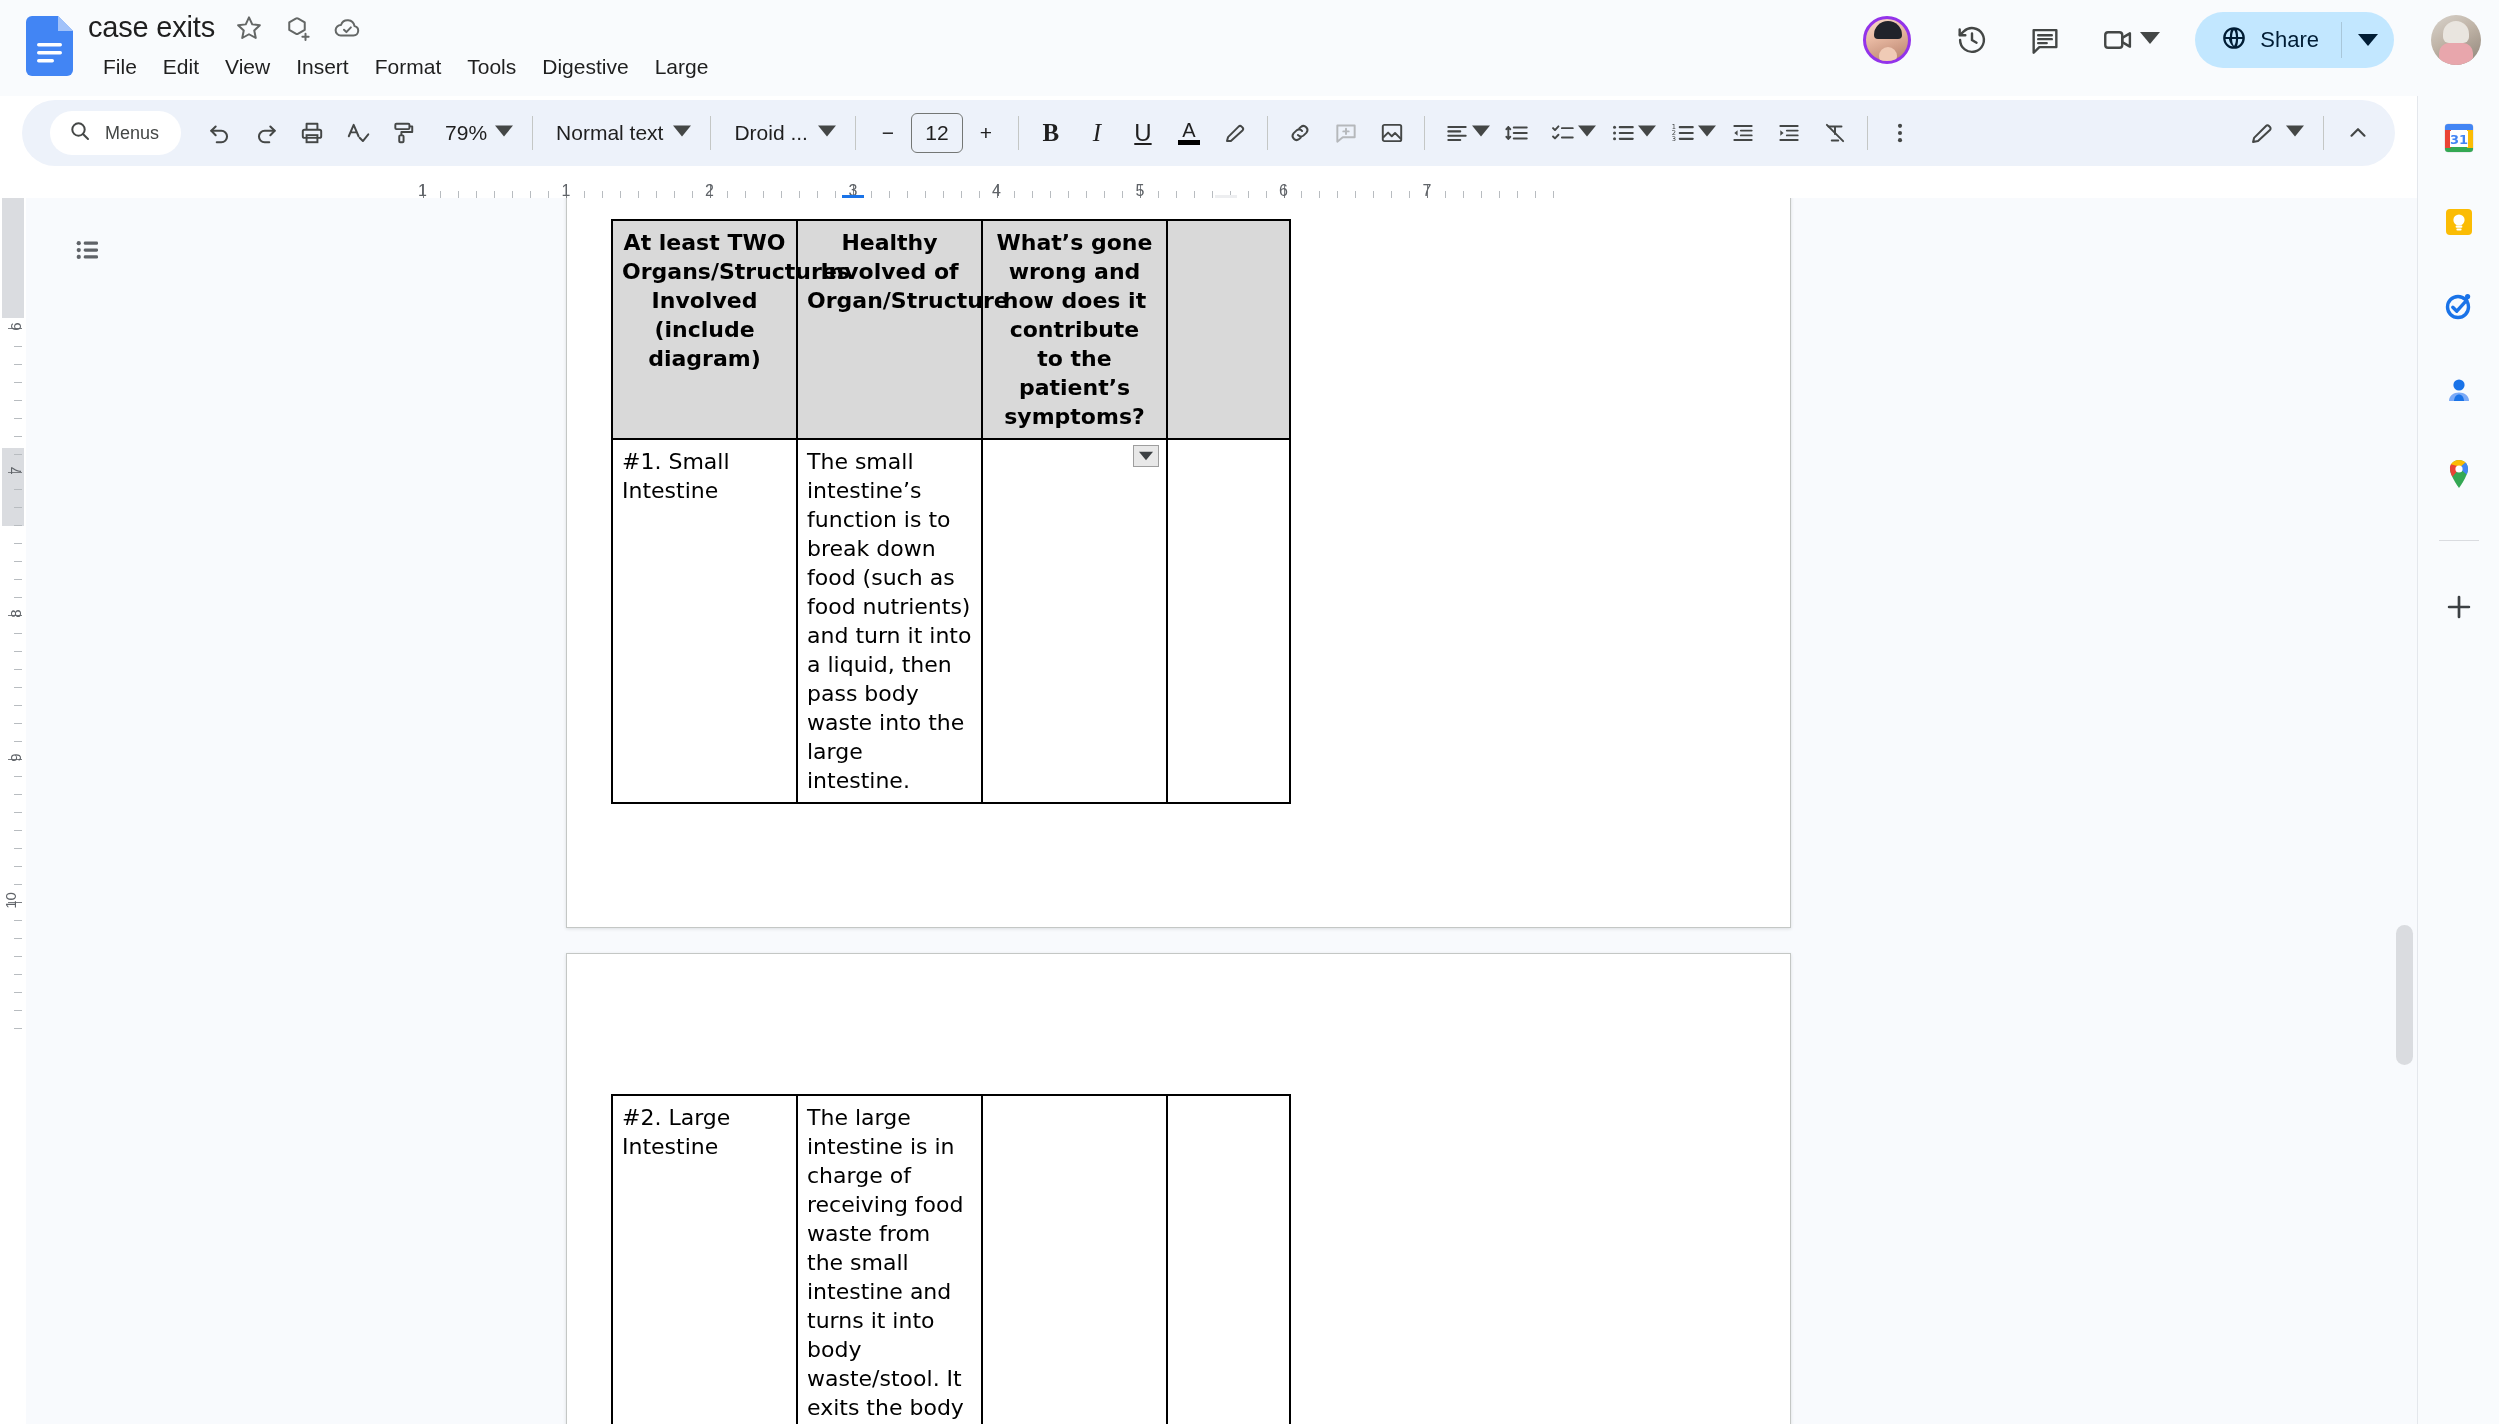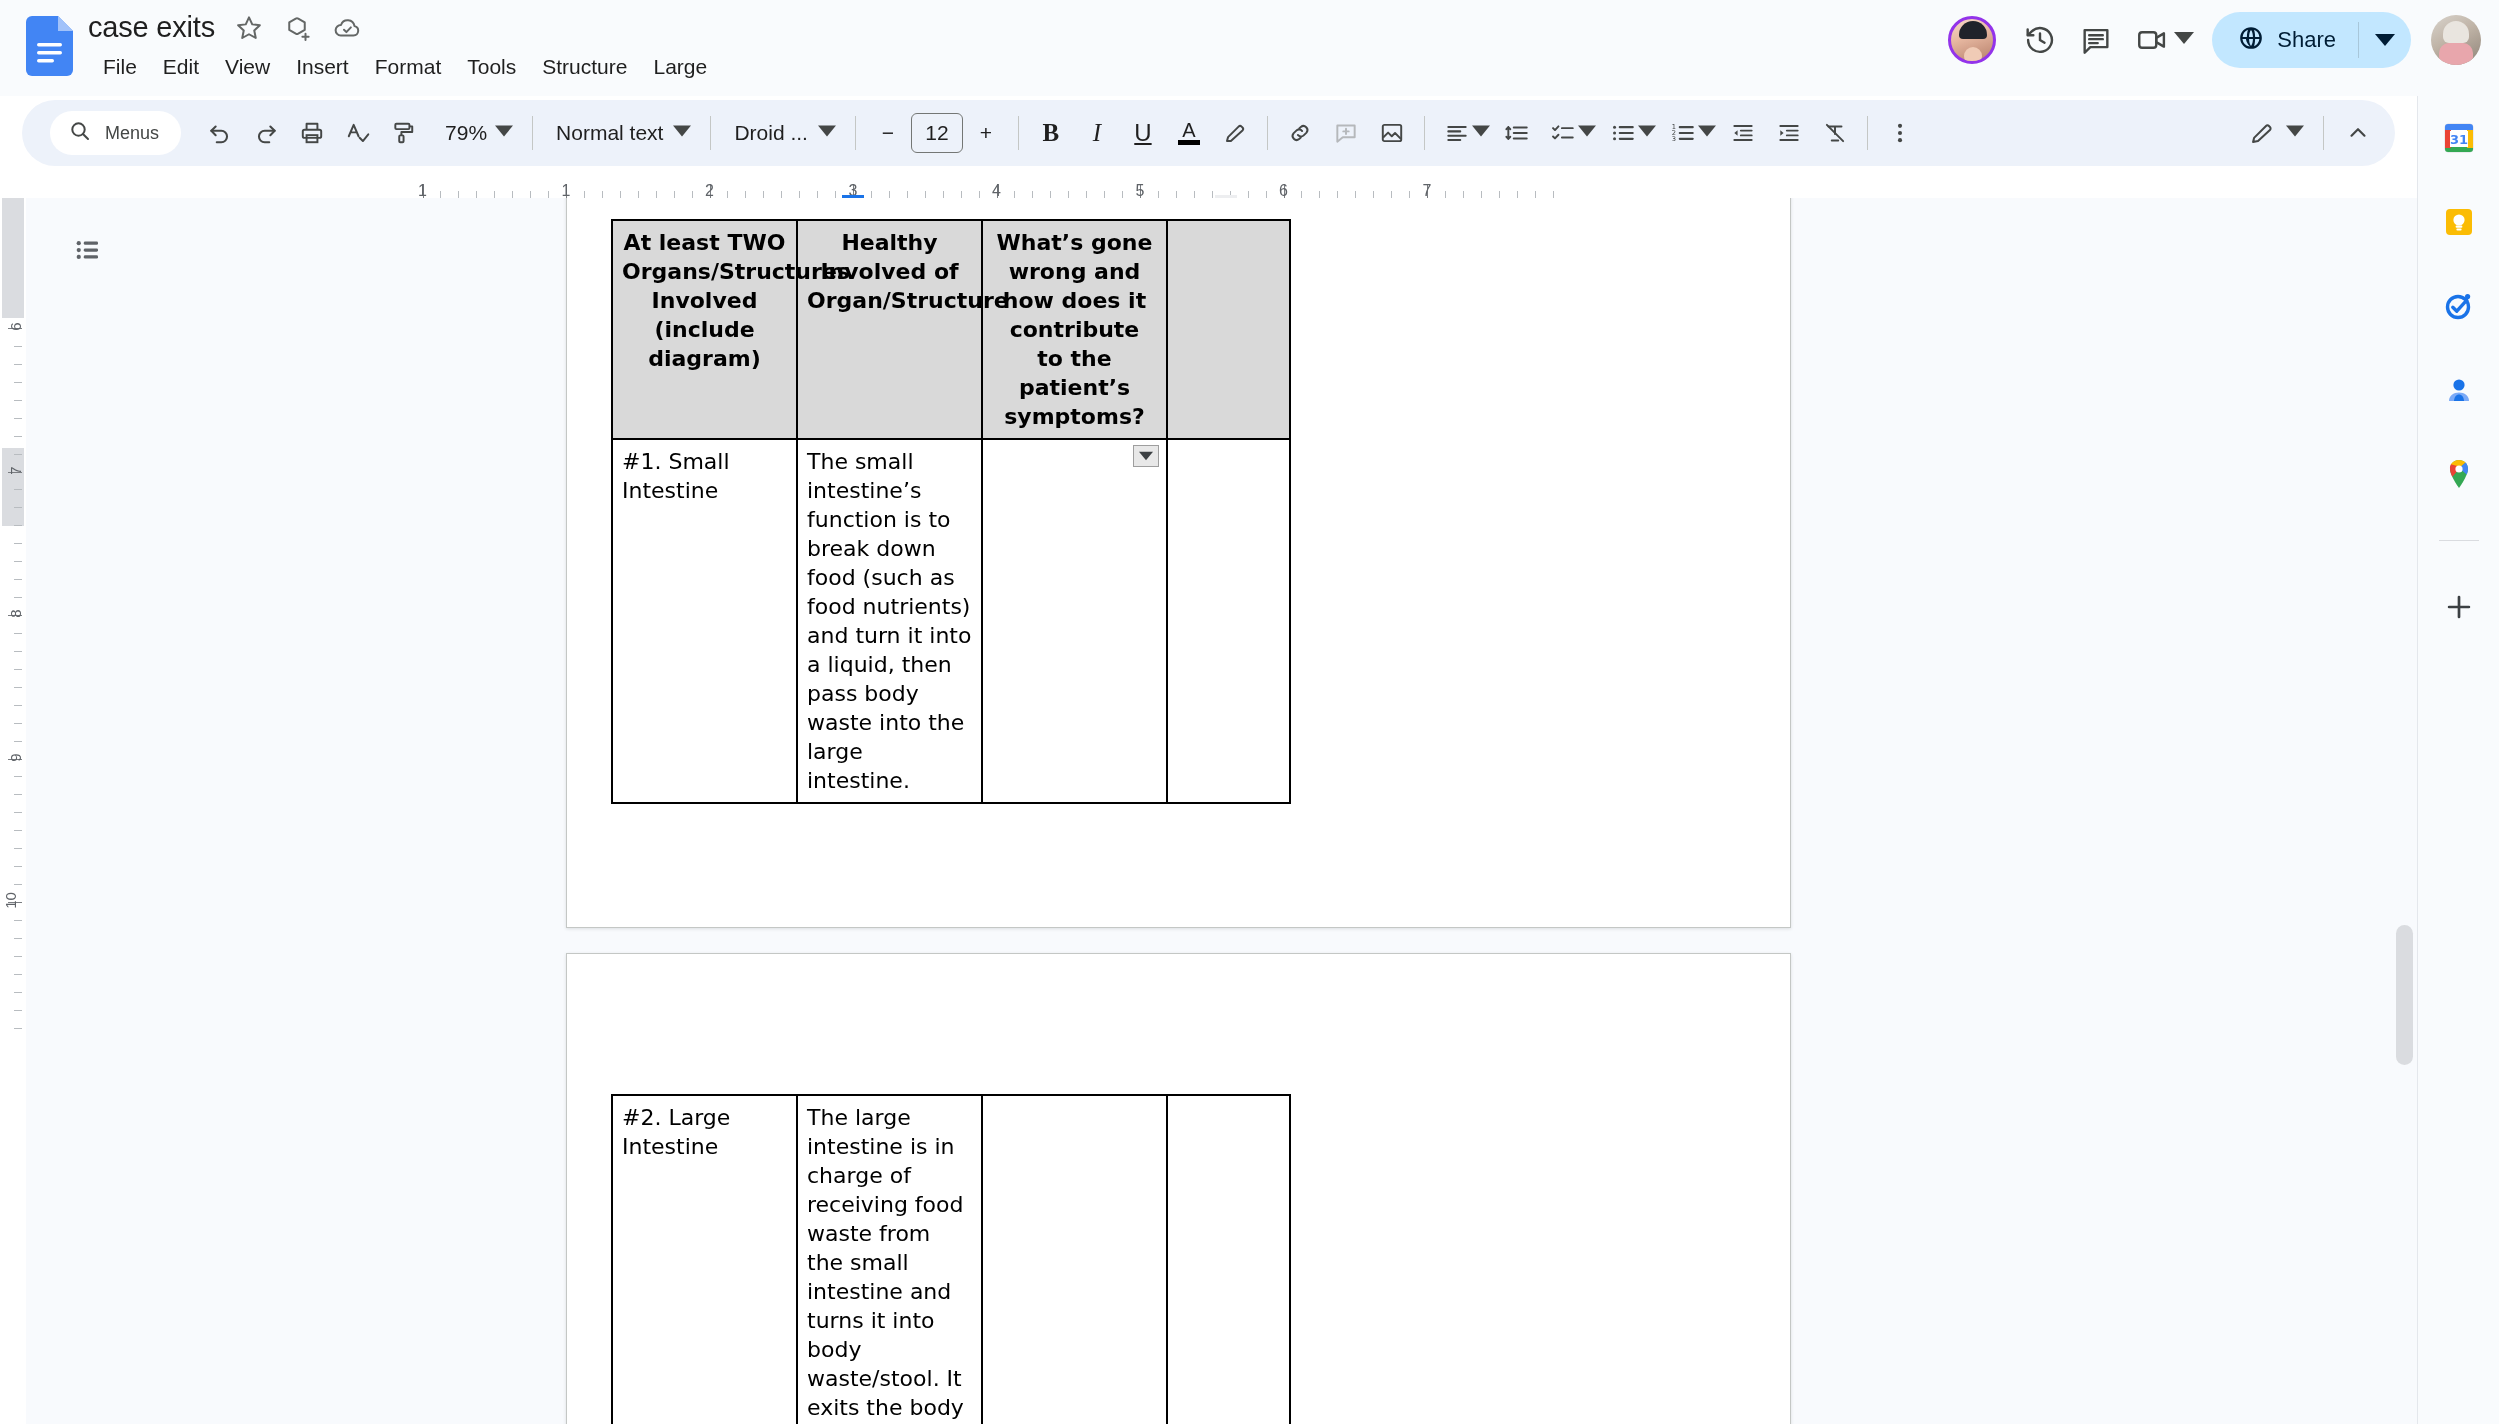--- a/index.html
+++ b/index.html
@@ -32,21 +32,21 @@
     position: absolute; left: 90px; top: 52px;
     display: flex; gap: 0px; align-items: center;
   }
   .menu-item {
     font-size: 21px; color: #1f1f1f; padding: 3px 13px; border-radius: 6px;
     cursor: pointer; white-space: nowrap;
   }
 
   .tb-right {
     position: absolute; right: 18px; top: 12px;
-    display: flex; align-items: center; gap: 0px;
+    display: flex; align-items: center; gap: 17px;
   }
   .collab-av {
     width: 48px; height: 48px; border-radius: 50%;
     border: 3px solid #9333ea; overflow: hidden; margin-right: 16px;
     background: linear-gradient(160deg,#f6d9c9 0%,#e8b9a2 40%,#b57f6a 100%);
     position: relative;
   }
   .collab-av::before {
     content:""; position:absolute; left:8px; top:2px; width:28px; height:18px;
     border-radius: 14px 14px 4px 4px; background:#20232b;
@@ -269,21 +269,21 @@
     </span>
   </div>
 
   <div class="menubar">
     <span class="menu-item">File</span>
     <span class="menu-item">Edit</span>
     <span class="menu-item">View</span>
     <span class="menu-item">Insert</span>
     <span class="menu-item">Format</span>
     <span class="menu-item">Tools</span>
-    <span class="menu-item">Structure</span>
+    <span class="menu-item">Digestive</span>
     <span class="menu-item">Large</span>
   </div>
 
   <div class="tb-right">
     <div class="collab-av"></div>
 
     <div class="hdr-btn">
       <svg width="34" height="34" viewBox="0 0 24 24" fill="none" stroke="#444746" stroke-width="1.7">
         <path d="M3.6 12a8.4 8.4 0 1 0 2.6-6.1L3.5 8.4" stroke-linecap="round"></path>
         <path d="M3.3 4.6v4h4" stroke-linecap="round" stroke-linejoin="round"></path>

